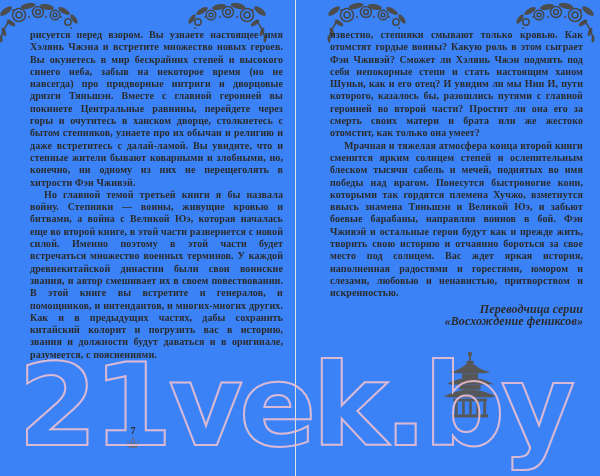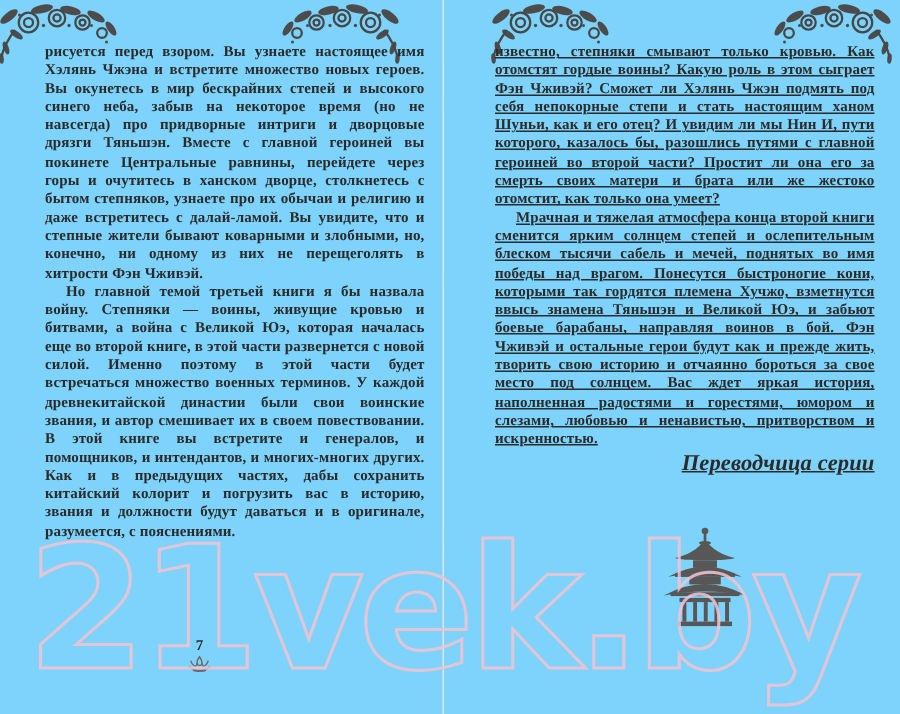--- a/index.html
+++ b/index.html
@@ -1,38 +1,38 @@
 <!DOCTYPE html>
 <html lang="ru"><head>
 <meta charset="utf-8">
 <style>
   html,body{margin:0;padding:0;}
   body{width:600px;height:476px;overflow:hidden;background:#ffffff;
        font-family:"Liberation Serif", serif;}
-  .screenshot{position:relative;width:600px;height:476px;background:#7dd3fc;overflow:hidden;}
+  .screenshot{position:relative;width:600px;height:476px;background:#3b82f6;overflow:hidden;}
 
   
   .page{position:absolute;top:0;height:476px;}
   .page-left{left:0;width:295px;}
   .page-right{left:295px;width:305px;}
   .gutter{position:absolute;left:295px;top:0;width:1px;height:476px;background:#e3e3e1;}
 
   
   .text-block{position:absolute;top:29px;width:253px;
     font-size:10px;line-height:12.3px;color:#2b2b2b;font-weight:600;
     text-align:justify;letter-spacing:0.1px;}
   .text-block-left{left:30px;}
-  .text-block-right{left:330px;text-decoration:underline;}
+  .text-block-right{left:330px;}
   .text-block p{margin:0;padding:0;}
   .text-block p.indent{text-indent:14px;}
   .text-block p{hyphens:auto;-webkit-hyphens:auto;}
 
   
   .signature{margin-top:3px;text-align:right;font-style:italic;font-weight:600;
-    font-size:15px;line-height:12.5px;color:#2b2b2b;}
+    font-size:12px;line-height:12.5px;color:#2b2b2b;}
 
   
   .footer{position:absolute;left:103px;top:425px;width:60px;text-align:center;}
   .page-number{font-size:10px;font-weight:600;color:#2b2b2b;line-height:11px;}
   .footer svg{display:block;margin:1px auto 0 auto;}
 
   
   .ornament{position:absolute;width:82px;height:42px;}
   .ornament.mirror svg{transform:scaleX(-1);}
   .orn-1{left:-2px;top:2px;}
@@ -133,20 +133,21 @@
           <use href="#garland"></use>
         </svg>
     </div>
   </div>
 
   <div class="text-block text-block-right">
     <p>известно, степняки смывают только кровью. Как отомстят гордые воины? Какую роль в этом сыграет Фэн Чживэй? Сможет ли Хэлянь Чжэн подмять под себя непокорные степи и стать настоящим ханом Шуньи, как и его отец? И увидим ли мы Нин И, пути которого, казалось бы, разошлись путями с главной героиней во второй части? Простит ли она его за смерть своих матери и брата или же жестоко отомстит, как только она умеет?</p>
     <p class="indent">Мрачная и тяжелая атмосфера конца второй книги сменится ярким солнцем степей и ослепительным блеском тысячи сабель и мечей, поднятых во имя победы над врагом. Понесутся быстроногие кони, которыми так гордятся племена Хучжо, взметнутся ввысь знамена Тяньшэн и Великой Юэ, и забьют боевые барабаны, направляя воинов в бой. Фэн Чживэй и остальные герои будут как и прежде жить, творить свою историю и отчаянно бороться за свое место под солнцем. Вас ждет яркая история, наполненная радостями и горестями, юмором и слезами, любовью и ненавистью, притворством и искренностью.</p>
     <div class="signature">
       <div>Переводчица серии</div>
+      <div>«Восхождение фениксов»</div>
     </div>
   </div>
 
   <svg class="pagoda" width="58" height="70" viewBox="0 0 58 70">
     <g fill="#575757">
       <circle cx="29" cy="3" r="2.2"></circle>
       <rect x="28.1" y="4.5" width="1.8" height="6.5"></rect>
       <ellipse cx="29" cy="11" rx="4" ry="1.3"></ellipse>
       <path d="M29 9 C24 15.5 16.5 19.5 9 21 C12 23 46 23 49 21 C41.5 19.5 34 15.5 29 9 Z"></path>
       <rect x="21" y="22.5" width="16" height="5"></rect>

